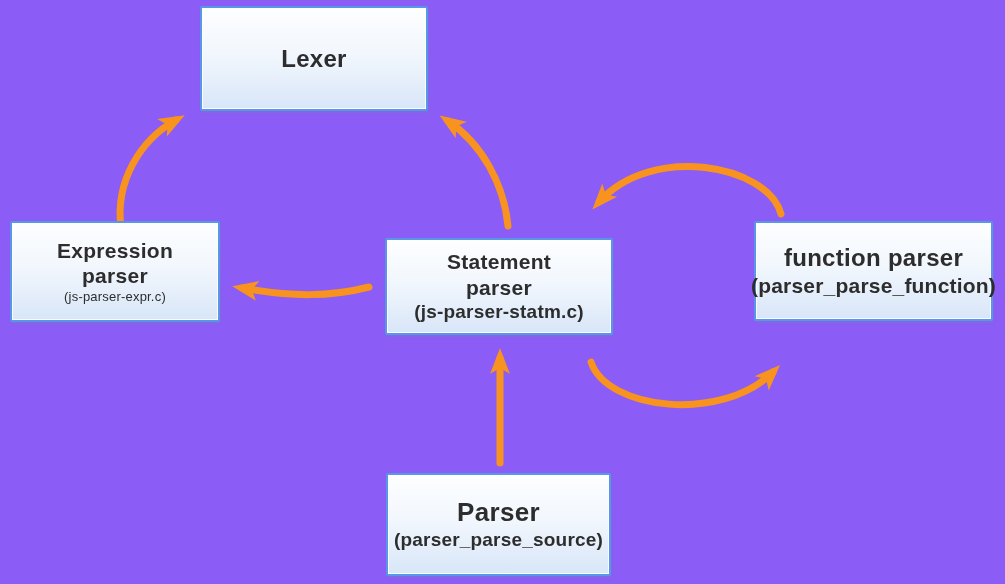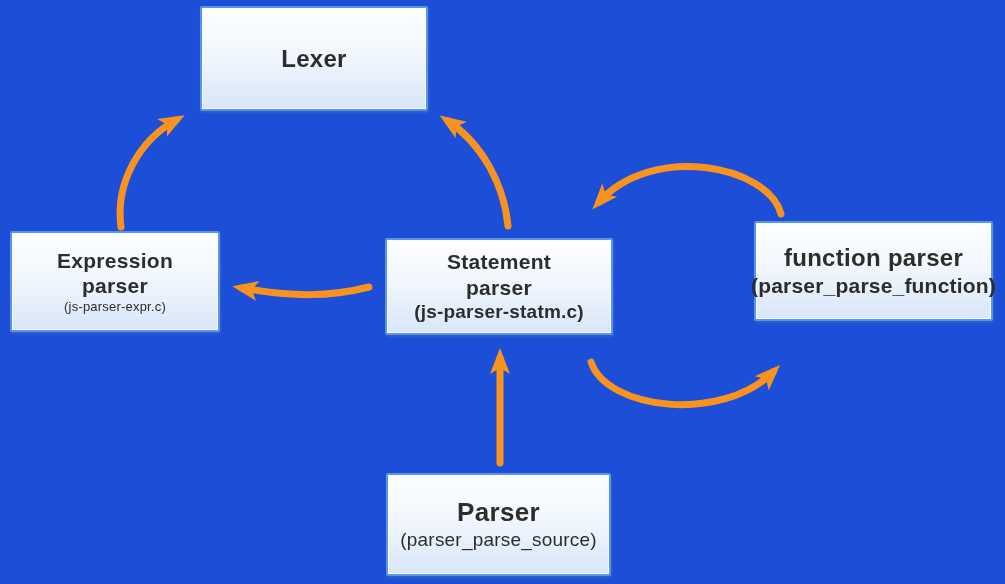--- a/index.html
+++ b/index.html
@@ -5,21 +5,21 @@
   html, body {
     margin: 0;
     padding: 0;
     background: #ffffff;
     font-family: "Liberation Sans", "DejaVu Sans", sans-serif;
   }
   .canvas {
     position: relative;
     width: 1005px;
     height: 584px;
-    background: #1d4ed8;
+    background: #8b5cf6;
     overflow: hidden;
   }
   .edges-layer {
     position: absolute;
     left: 0;
     top: 0;
     width: 1005px;
     height: 584px;
     pointer-events: none;
   }
@@ -48,21 +48,21 @@
   }
   .node-lexer .node-title        { font-size: 24px; font-weight: 700; }
   .node-lexer .node-subtitle     { font-size: 21px; font-weight: 400; }
   .node-expression .node-title   { font-size: 21px; font-weight: 600; }
   .node-expression .node-subtitle{ font-size: 13px; font-weight: 400; }
   .node-statement .node-title    { font-size: 21px; font-weight: 600; }
   .node-statement .node-subtitle { font-size: 19px; font-weight: 700; text-align: center; }
   .node-function .node-title     { font-size: 24px; font-weight: 700; }
   .node-function .node-subtitle  { font-size: 21px; font-weight: 700; }
   .node-parser .node-title       { font-size: 26px; font-weight: 700; }
-  .node-parser .node-subtitle    { font-size: 19px; font-weight: 400; }
+  .node-parser .node-subtitle    { font-size: 19px; font-weight: 700; }
 
   .edge {
     stroke: #F7931E;
     stroke-width: 7;
     fill: none;
     stroke-linecap: round;
   }
 </style>
 </head>
 <body>
@@ -80,21 +80,21 @@
     <path class="edge" d="M 369 287 C 330 297 292 297 242 288" marker-end="url(#ah)"></path>
     <path class="edge" d="M 781 214 C 768 165 652 143 599 202" marker-end="url(#ah)"></path>
     <path class="edge" d="M 591 362 C 607 410 722 423 773 372" marker-end="url(#ah)"></path>
     <path class="edge" d="M 500 463 L 500 358" marker-end="url(#ah)"></path>
   </svg>
 
   <div class="node node-lexer" style="left:200px; top:6px; width:228px; height:105px;">
     <div class="node-title">Lexer</div>
   </div>
 
-  <div class="node node-expression" style="left:10px; top:231px; width:210px; height:101px;">
+  <div class="node node-expression" style="left:10px; top:221px; width:210px; height:101px;">
     <div class="node-title">Expression
 parser</div>
     <div class="node-subtitle">(js-parser-expr.c)</div>
   </div>
 
   <div class="node node-statement" style="left:385px; top:238px; width:228px; height:97px;">
     <div class="node-title">Statement
 parser</div>
     <div class="node-subtitle">(js-parser-statm.c)</div>
   </div>

